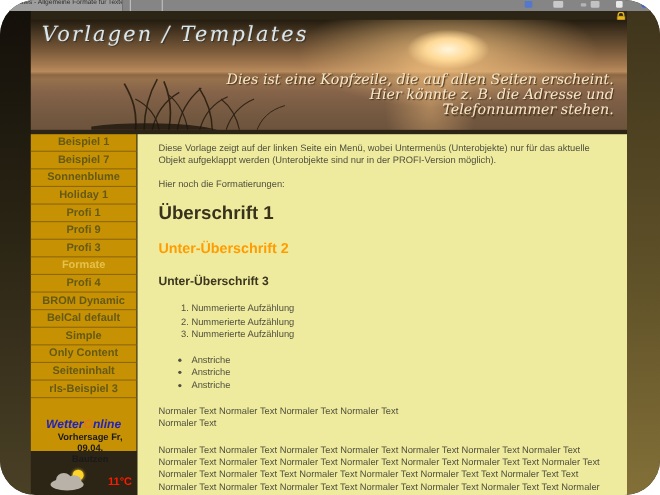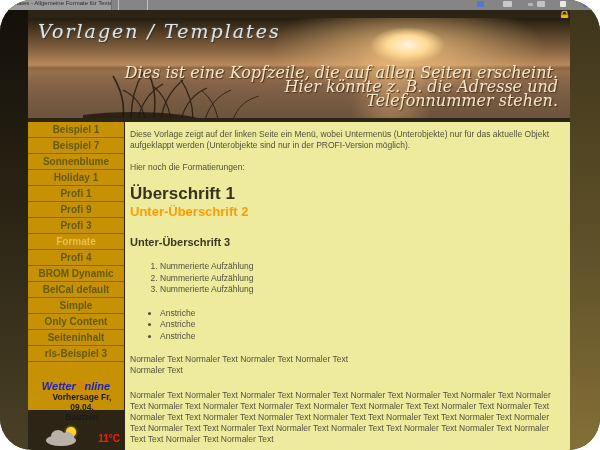--- a/index.html
+++ b/index.html
@@ -30,21 +30,21 @@
     background:
       radial-gradient(ellipse 50px 24px at 70% 27%, #fff6dc 0%, #ffd996 40%, rgba(255,210,140,0) 75%),
       radial-gradient(ellipse 190px 70px at 70% 30%, rgba(255,205,135,.75), rgba(255,205,135,0) 72%),
       radial-gradient(ellipse 55px 85px at 67% 78%, rgba(255,198,128,.40), rgba(255,198,128,0) 75%),
       linear-gradient(to bottom,#241c10 0%,#4a3823 12%,#7a5a3a 28%,#a87c52 42%,#b88b5d 47%,
         #8d6743 50%,#96714c 54%,#856349 66%,#775b42 82%,#6d533d 100%); }
   .header .site-title { position:absolute; left:10px; top:2px; font-family:"DejaVu Serif", serif;
     font-style:italic; font-size:19px; letter-spacing:2px; color:#d9e6ec;
     text-shadow:1px 1px 1px #3a2c1a, 0 0 2px rgba(255,255,255,.35); }
   .header .tagline { position:absolute; right:12px; top:48px; text-align:right;
-    font-family:"DejaVu Serif", serif; font-style:italic; font-size:16px; line-height:14px;
+    font-family:"DejaVu Serif", serif; font-style:italic; font-size:13px; line-height:14px;
     color:#f7e7ca; text-shadow:1px 1px 1px #4a3218; }
   .grass { position:absolute; left:55px; bottom:-2px; }
 
   
   .sidebar { position:absolute; left:28px; top:122px; width:96px; height:288px; background:#c79104; }
   .menu-item { height:16px; line-height:15px; border-bottom:1px solid #8d6808; text-align:center;
     font-size:10px; font-weight:bold; color:#655a14; cursor:pointer; overflow:hidden; white-space:nowrap; }
   .menu-item.active { color:#e6c14c; }
 
   
@@ -66,23 +66,23 @@
     display:flex; align-items:center; cursor:pointer; }
   .fake-select .val { flex:1; font-size:8.5px; color:#111; text-align:left; padding-left:2px; line-height:12px; }
   .fake-select .arrow-btn { width:11px; height:12px; background:#d4d0c8; border:1px solid #888;
     font-size:6px; line-height:11px; color:#222; text-align:center; }
   .go-btn { width:26px; height:15px; background:#d4d0c8; border:1px solid #6e6e6e;
     border-top-color:#f5f5f5; border-left-color:#f5f5f5; font-size:9px; font-weight:bold;
     color:#333; line-height:12px; text-align:center; cursor:pointer; font-family:"Liberation Sans",sans-serif; }
 
   
   .content { position:absolute; left:125px; top:122px; width:445px; height:328px; background:#eeeb9e;
-    padding:7px 5px; font-size:8.5px; line-height:11px; color:#52503e; overflow:hidden; }
+    padding:7px 19px; font-size:8.5px; line-height:11px; color:#52503e; overflow:hidden; }
   .content p.intro { margin-bottom:11px; }
-  .content h1 { font-size:17px; line-height:20px; color:#38321d; margin:10px 0 0 0; }
+  .content h1 { font-size:17px; line-height:20px; color:#38321d; margin:10px 0 14px 0; }
   .content h2 { font-size:13px; line-height:16px; color:#ff9c00; margin:0 0 16px 0; }
   .content h3 { font-size:11px; line-height:13px; color:#3c3620; margin:0 0 12px 0; }
   .content ol { margin:0 0 12px 30px; }
   .content ul { margin:0 0 12px 30px; list-style-type:disc; }
   .content li { line-height:11.5px; }
   .content .short-text { margin-bottom:14px; }
   .content .long-text { margin-bottom:8px; }
 </style>
 </head>
 <body>

